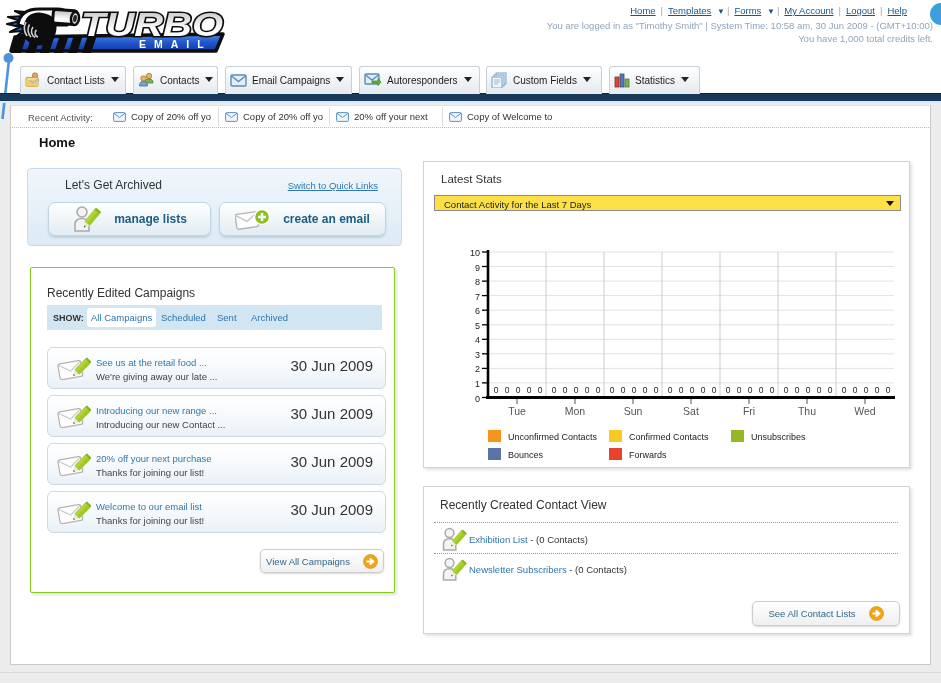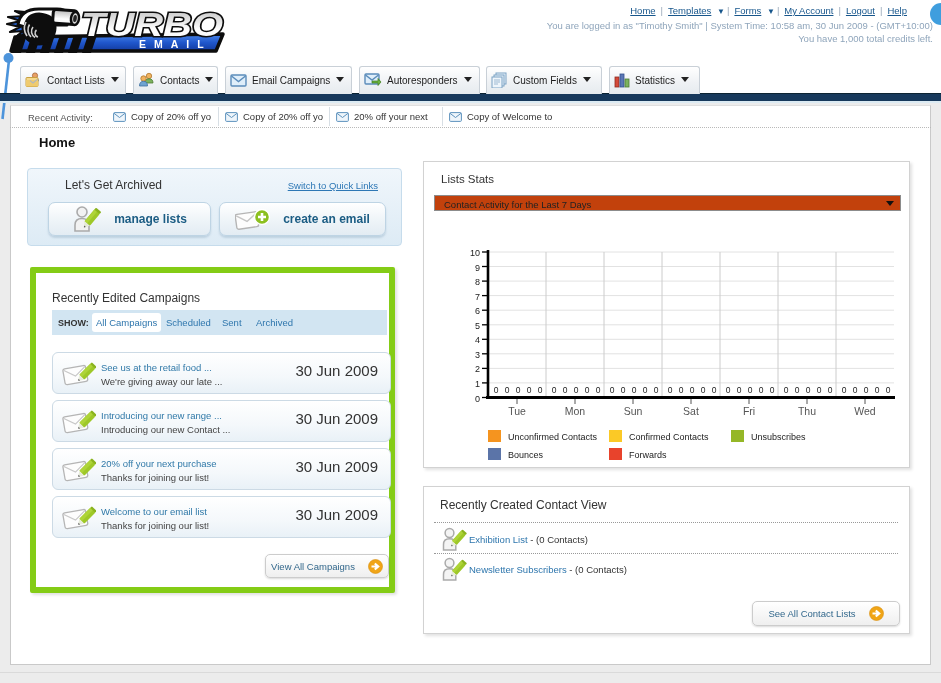--- a/index.html
+++ b/index.html
@@ -35,36 +35,36 @@
 .home { position:absolute; left:39px; top:135px; font-size:13px; font-weight:bold; color:#111; }
 
 
 .lgs { position:absolute; left:27px; top:168px; width:375px; height:78px; background:linear-gradient(#f0f6fb,#ddebf5); border:1px solid #c6dcec; border-radius:4px; }
 .lgs .t { position:absolute; left:37px; top:9px; font-size:12px; color:#333; }
 .lgs .link { position:absolute; right:23px; top:11px; font-size:9.5px; color:#2d77b5; text-decoration:underline; }
 .bigbtn { position:absolute; top:33px; height:34px; background:linear-gradient(#ffffff,#eef4f8 55%,#e3ecf3); border:1px solid #bed4e4; border-radius:7px; box-shadow:0 2px 2px rgba(130,160,185,.35); display:flex; align-items:center; justify-content:center; font-size:12px; font-weight:bold; color:#1c5d84; }
 .bigbtn svg { margin-right:12px; flex:none; }
 
 
-.camp { position:absolute; left:30px; top:267px; width:365px; height:326px; background:#fff; border:6px solid #84cc16; border-radius:2px; box-shadow:2px 2px 3px rgba(0,0,0,.12); }
+.camp { position:absolute; left:30px; top:267px; width:365px; height:326px; background:#fff; border:1px solid #84cc16; border-radius:2px; box-shadow:2px 2px 3px rgba(0,0,0,.12); }
 .camp .t { position:absolute; left:16px; top:18px; font-size:12px; color:#333; }
 .show { position:absolute; left:16px; top:37px; width:335px; height:25px; background:#d2e5f2; font-size:9.5px; color:#2e76ad; }
 .show .lbl { position:absolute; left:6px; top:8px; font-size:9px; font-weight:bold; color:#333; }
 .show .pill { position:absolute; left:40px; top:3px; height:19px; line-height:19px; padding:0 4px; font-size:9.5px; background:#fff; border-radius:3px; color:#2e76ad; }
 .show a { color:#2e76ad; text-decoration:none; position:absolute; top:7px; }
 .card { position:absolute; left:16px; width:339px; height:42px; background:linear-gradient(#ffffff,#f4f8fb 60%,#e9f1f7); border:1px solid #ccdae5; border-radius:6px; }
 .card .ct { position:absolute; left:48px; top:9px; font-size:9.5px; color:#3079a8; }
 .card .cs { position:absolute; left:48px; top:23px; font-size:9.5px; color:#444; }
 .card .cd { position:absolute; right:12px; top:9px; font-size:15px; color:#333; }
 .viewall { position:absolute; left:229px; top:281px; width:124px; white-space:nowrap; height:24px; background:linear-gradient(#ffffff,#efefef); border:1px solid #ccc; border-radius:5px; box-shadow:0 1px 2px rgba(0,0,0,.15); font-size:9.5px; color:#33688c; display:flex; align-items:center; justify-content:center; }
 
 
 .stats { position:absolute; left:423px; top:161px; width:487px; height:307px; background:#fff; border:1px solid #d2d2d2; box-shadow:2px 2px 3px rgba(0,0,0,.12); }
 .stats .t { position:absolute; left:17px; top:11px; font-size:11.5px; color:#333; }
-.sel { position:absolute; left:10px; top:33px; width:467px; height:16px; border:1px solid #8c8c8c; background:#c2410c; font-size:9.5px; color:#222; }
+.sel { position:absolute; left:10px; top:33px; width:467px; height:16px; border:1px solid #8c8c8c; background:#fde047; font-size:9.5px; color:#222; }
 .sel .txt { position:absolute; left:9px; top:3px; }
 .sel .sarr { position:absolute; right:6px; top:5px; width:0; height:0; border:4px solid transparent; border-top:5px solid #111; }
 
 .clists { position:absolute; left:423px; top:486px; width:487px; height:148px; background:#fff; border:1px solid #d2d2d2; box-shadow:2px 2px 3px rgba(0,0,0,.12); }
 .clists .t { position:absolute; left:16px; top:11px; font-size:12px; color:#333; }
 .dot { position:absolute; left:10px; width:464px; border-top:1px dotted #999; }
 .clitem { position:absolute; font-size:9.5px; color:#333; }
 .clitem a { color:#2e76ad; text-decoration:none; }
 .seeall { position:absolute; left:328px; top:114px; width:148px; height:25px; background:linear-gradient(#ffffff,#efefef); border:1px solid #ccc; border-radius:5px; box-shadow:0 1px 2px rgba(0,0,0,.15); font-size:9.5px; color:#33688c; display:flex; align-items:center; justify-content:center; white-space:nowrap; }
 .obtn { display:inline-block; margin-left:13px; flex:none; line-height:0; }
@@ -316,21 +316,21 @@
       <div class="cs">Thanks for joining our list!</div>
       <div class="cd">30 Jun 2009</div>
     </div>
     <div class="viewall">View All Campaigns<span class="obtn"><svg width="15" height="15" viewBox="0 0 15 15">
             <circle cx="7.5" cy="7.5" r="7" fill="#f0a517" stroke="#d88d0a" stroke-width="0.6"></circle>
             <path d="M3.5,7.5 L9,7.5 M6.8,4.5 L10.2,7.5 L6.8,10.5" stroke="#fff" stroke-width="2.2" fill="none"></path>
           </svg></span></div>
   </div>
 
   <div class="stats">
-    <div class="t">Lists Stats</div>
+    <div class="t">Latest Stats</div>
     <div class="sel">
       <span class="txt">Contact Activity for the Last 7 Days</span>
       <span class="sarr"></span>
     </div>
     <div id="chart">
         <svg width="487" height="305" viewBox="0 0 487 305" style="position:absolute;left:0;top:0;">
           <line x1="64" y1="220.9" x2="470" y2="220.9" stroke="#e2e2e2" stroke-width="1"></line>
           <line x1="64" y1="206.4" x2="470" y2="206.4" stroke="#e2e2e2" stroke-width="1"></line>
           <line x1="64" y1="191.8" x2="470" y2="191.8" stroke="#e2e2e2" stroke-width="1"></line>
           <line x1="64" y1="177.3" x2="470" y2="177.3" stroke="#e2e2e2" stroke-width="1"></line>

